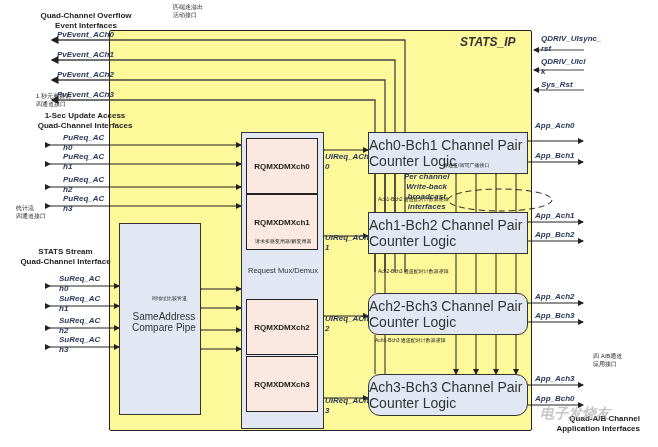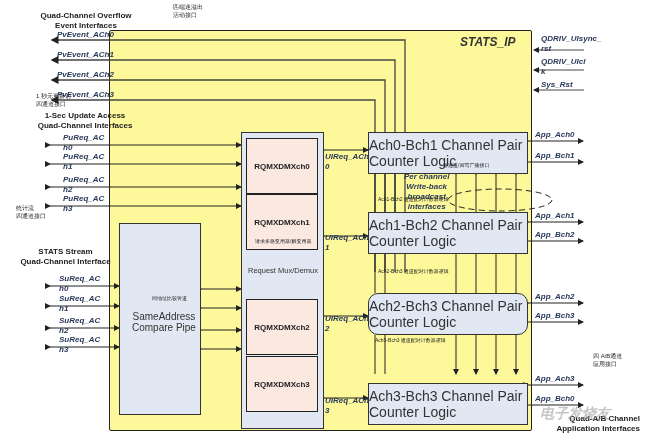--- a/index.html
+++ b/index.html
@@ -207,33 +207,33 @@
   <div>Per channel</div>
   <div>Write-back</div>
   <div>broadcast</div>
   <div>interfaces</div>
 </div>
 <div class="abs cn-sm" style="left:378px;top:196px;">Ach1-Bch2 通道配对计数器逻辑</div>
 <div class="abs cpl" style="top:212px;">Ach1-Bch2 Channel Pair Counter Logic</div>
 <div class="abs cn-sm" style="left:378px;top:268px;">Ach2-Bch3 通道配对计数器逻辑</div>
 <div class="abs cpl" style="top:293px;border-radius:10px;">Ach2-Bch3 Channel Pair Counter Logic</div>
 <div class="abs cn-sm" style="left:375px;top:337px;">Ach3-Bch3 通道配对计数器逻辑</div>
-<div class="abs cpl" style="top:383px;">Ach3-Bch3 Channel Pair Counter Logic</div>
+<div class="abs cpl" style="top:374px;border-radius:12px;">Ach3-Bch3 Channel Pair Counter Logic</div>
 
 <div class="abs sig" style="left:541px;top:34px;">
     <div>QDRIV_UIsync_</div>
     <div>rst</div>
   </div>
 <div class="abs sig" style="left:541px;top:57px;">
     <div>QDRIV_UIcl</div>
     <div>k</div>
   </div>
 <div class="abs sig" style="left:541px;top:80px;">Sys_Rst</div>
 
-<div class="abs sig" style="left:535px;top:130px;text-align:right;">App_Ach0</div>
+<div class="abs sig" style="left:535px;top:121px;text-align:right;">App_Ach0</div>
 <div class="abs sig" style="left:535px;top:151px;">App_Bch1</div>
 <div class="abs sig" style="left:535px;top:211px;">App_Ach1</div>
 <div class="abs sig" style="left:535px;top:230px;">App_Bch2</div>
 <div class="abs sig" style="left:535px;top:292px;">App_Ach2</div>
 <div class="abs sig" style="left:535px;top:311px;">App_Bch3</div>
 <div class="abs sig" style="left:535px;top:374px;">App_Ach3</div>
 <div class="abs sig" style="left:535px;top:394px;">App_Bch0</div>
 <div class="abs cn" style="left:593px;top:352px;">
   <div>四 A/B通道</div>
   <div>应用接口</div>

